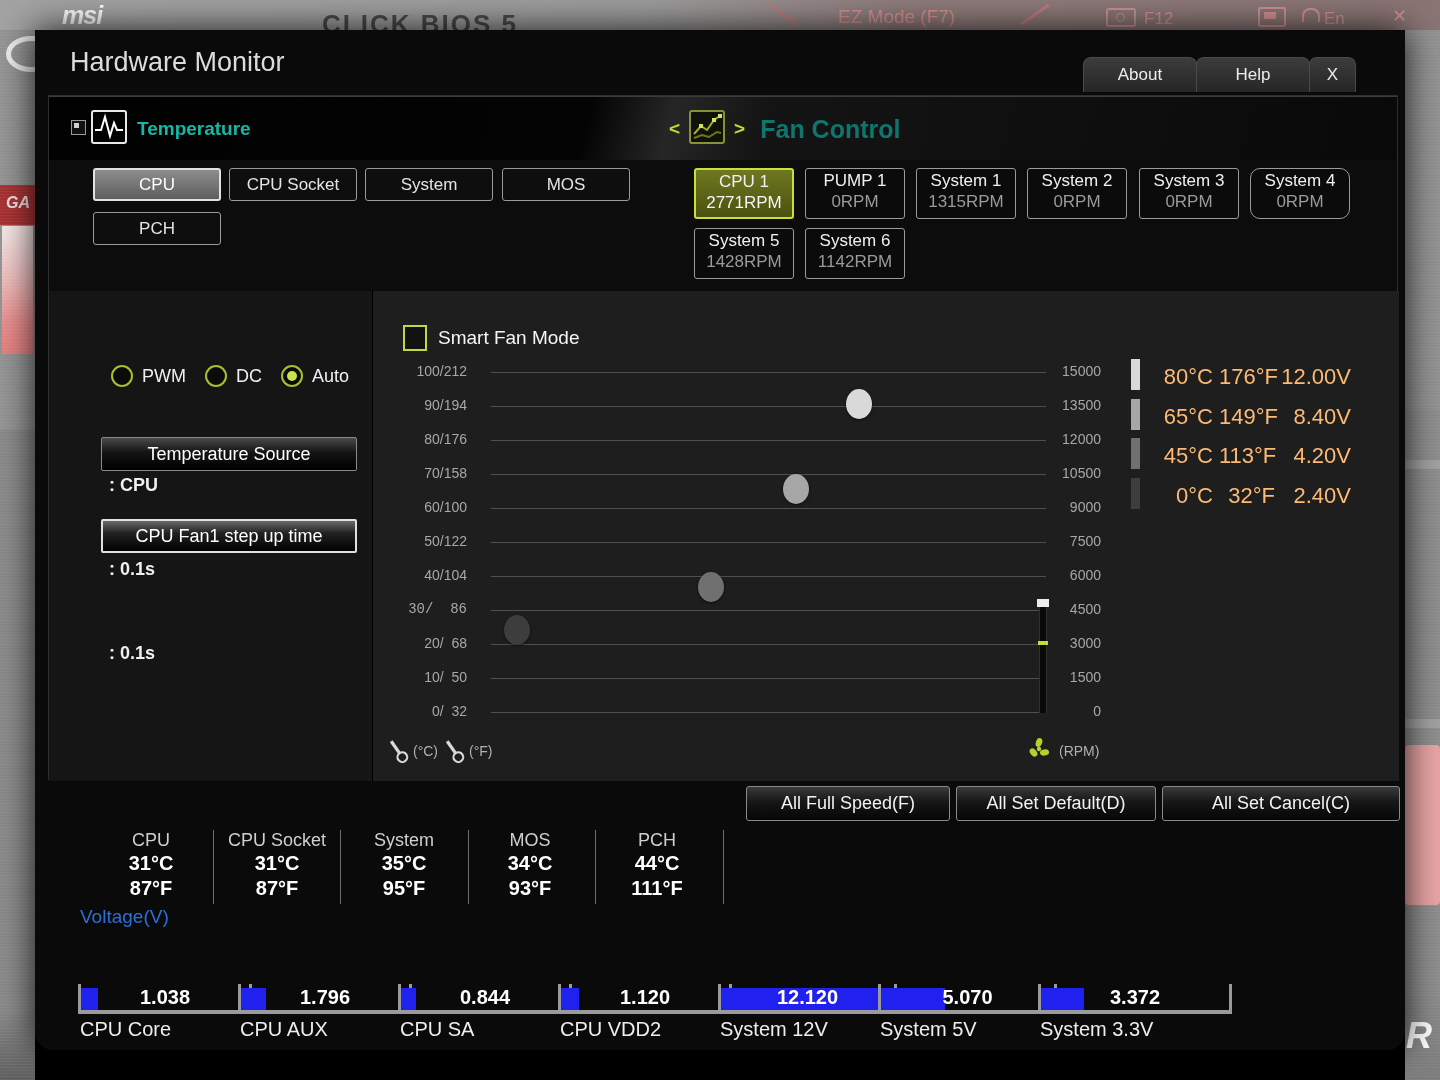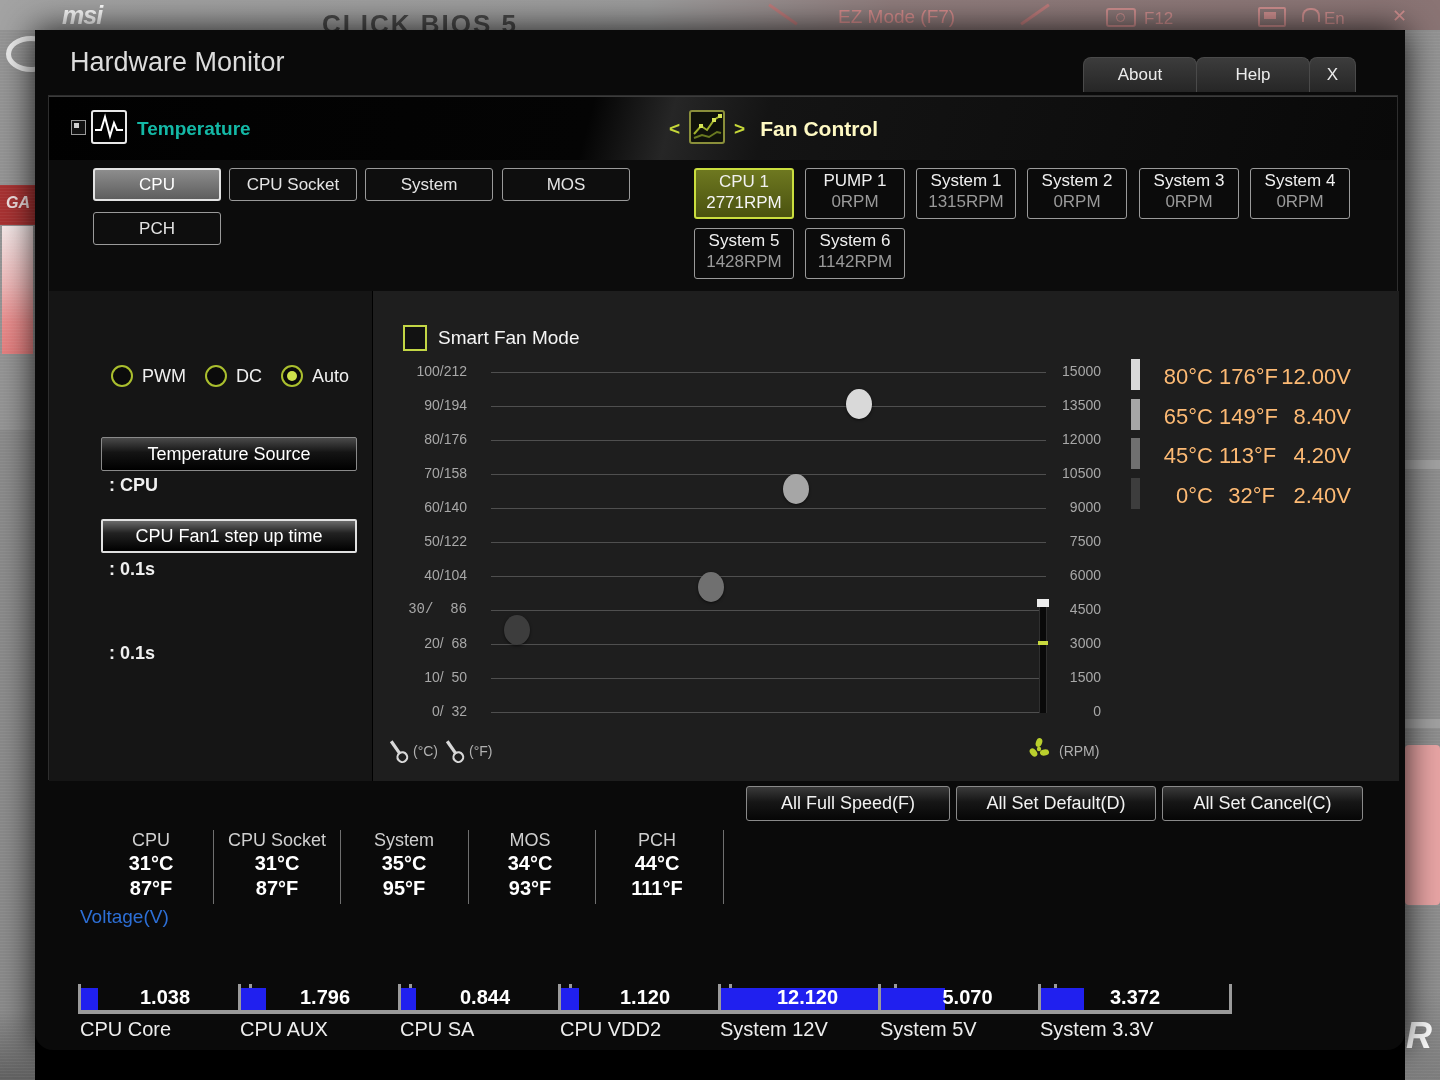--- a/index.html
+++ b/index.html
@@ -47,21 +47,21 @@
   .phdr{position:absolute;left:0;top:0;width:100%;height:64px;
         background:linear-gradient(105deg,#010101 0%,#040404 40%,#262626 46%,#141414 53%,#090909 100%);
         border-top:1px solid #3c3c3c;box-sizing:border-box;}
   .collapse{position:absolute;left:22px;top:24px;width:13px;height:13px;border:1px solid #9a9a9a;background:#111;}
   .collapse::after{content:'';position:absolute;left:2px;top:2px;width:5px;height:5px;background:#cfcfcf;}
   .hicon{position:absolute;width:40px;height:38px;}
   .htemp{left:40px;top:12px;}
   .hlabel{position:absolute;left:88px;top:22px;font-size:19px;font-weight:600;color:#14b8a6;}
   .fangrp{position:absolute;left:620px;top:12px;display:flex;align-items:center;gap:7px;}
   .chev{color:#c6d839;font-size:19px;font-weight:700;}
-  .fanctl{color:#fef9c3;font-size:21px;font-weight:700;margin-left:8px;}
+  .fanctl{color:#0f766e;font-size:25px;font-weight:700;margin-left:8px;}
   
   .ttab{position:absolute;width:128px;height:33px;background:#0e0e0e;border:1px solid #9a9a9a;border-radius:3px;
         color:#e4e4e4;font-size:17px;display:flex;align-items:center;justify-content:center;box-sizing:border-box;}
   .ttab.sel{background:linear-gradient(#8d8d8d,#5e5e5e);border:2px solid #e2e2e2;color:#fff;}
   
   .fbtn{position:absolute;width:100px;height:51px;background:#0b0b0b;border:1px solid #9a9a9a;border-radius:3px;
         box-sizing:border-box;text-align:center;}
   .fbtn .fn{display:block;margin-top:2px;font-size:17px;color:#f0f0f0;}
   .fbtn .fr{display:block;margin-top:1px;font-size:17px;color:#9a9a9a;}
   .fbtn.sel{background:linear-gradient(#6e7820,#4a520f);border:2px solid #cade3e;}
@@ -190,21 +190,21 @@
         <span class="fr">1315RPM</span>
       </div>
       <div class="fbtn" style="left:978px;top:72px;">
         <span class="fn">System 2</span>
         <span class="fr">0RPM</span>
       </div>
       <div class="fbtn" style="left:1090px;top:72px;">
         <span class="fn">System 3</span>
         <span class="fr">0RPM</span>
       </div>
-      <div class="fbtn" style="left:1201px;top:72px;">
+      <div class="fbtn" style="left:1201px;top:72px;border-radius:10px;">
         <span class="fn">System 4</span>
         <span class="fr">0RPM</span>
       </div>
       <div class="fbtn" style="left:645px;top:132px;">
         <span class="fn">System 5</span>
         <span class="fr">1428RPM</span>
       </div>
       <div class="fbtn" style="left:756px;top:132px;">
         <span class="fn">System 6</span>
         <span class="fr">1142RPM</span>
@@ -227,21 +227,21 @@
       </div>
 
       <div class="bodyR">
         <span class="sfcbx"></span>
         <span class="sflabel">Smart Fan Mode</span>
 
         <span class="tlabel" style="top:72px;">100/212</span>
         <span class="tlabel" style="top:106px;">90/194</span>
         <span class="tlabel" style="top:140px;">80/176</span>
         <span class="tlabel" style="top:174px;">70/158</span>
-        <span class="tlabel" style="top:208px;">60/140</span>
+        <span class="tlabel" style="top:208px;">60/100</span>
         <span class="tlabel" style="top:242px;">50/122</span>
         <span class="tlabel" style="top:276px;">40/104</span>
         <span class="tlabel" style="top:310px;font-family:Liberation Mono, monospace;">30/  86</span>
         <span class="tlabel" style="top:344px;">20/  68</span>
         <span class="tlabel" style="top:378px;">10/  50</span>
         <span class="tlabel" style="top:412px;">0/  32</span>
 
         <div class="track" style="top:81px;"></div>
         <div class="track" style="top:115px;"></div>
         <div class="track" style="top:149px;"></div>
@@ -315,21 +315,21 @@
         <span class="rd" style="left:906px;top:152px;width:72px;">4.20V</span>
         <div class="ind" style="top: 187px; background: rgb(61, 61, 61);"></div>
         <span class="rd" style="left:770px;top:192px;width:70px;">0°C</span>
         <span class="rd" style="left:846px;top:192px;width:56px;">32°F</span>
         <span class="rd" style="left:906px;top:192px;width:72px;">2.40V</span>
       </div>
     </div>
 
     <div class="abtn" style="left:711px;width:204px;">All Full Speed(F)</div>
     <div class="abtn" style="left:921px;width:200px;">All Set Default(D)</div>
-    <div class="abtn" style="left:1127px;width:201px;">All Set Cancel(C)</div>
+    <div class="abtn" style="left:1127px;width:238px;">All Set Cancel(C)</div>
 
     <div class="scol" style="left:56px;">
       <div class="sname">CPU</div>
       <div class="sc">31°C</div>
       <div class="sf">87°F</div>
     </div>
     <div class="scol" style="left:182px;">
       <div class="sname">CPU Socket</div>
       <div class="sc">31°C</div>
       <div class="sf">87°F</div>

